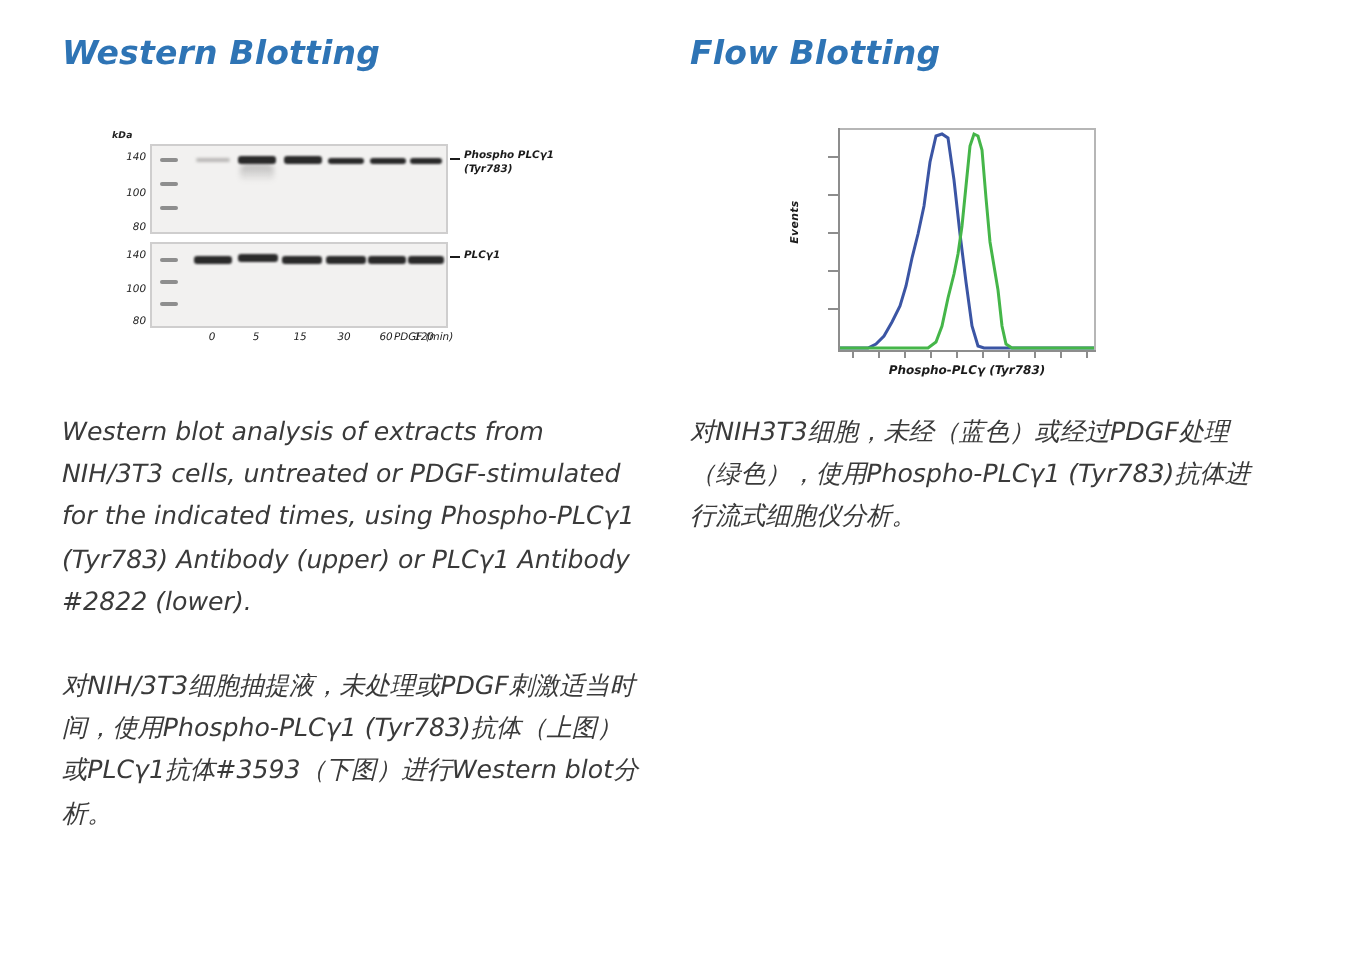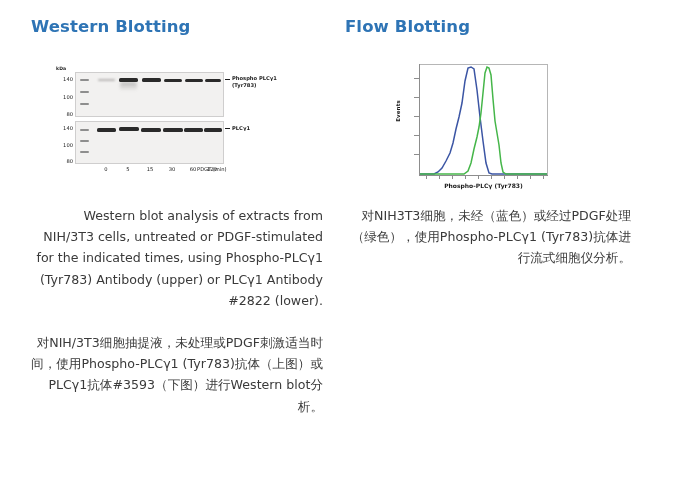--- a/index.html
+++ b/index.html
@@ -15,20 +15,21 @@
     color: #2b2b2b;
     overflow: hidden;
     position: relative;
   }
 
   .page {
     width: 678px;
     height: 483px;
     position: relative;
     box-sizing: border-box;
+    font-style: italic;
   }
 
   .columns {
     display: flex;
     flex-direction: row;
     width: 678px;
   }
 
   .col {
     width: 339px;
@@ -239,21 +240,20 @@
   .caption-area {
     padding-top: 8px;
   }
   .caption {
     font-family: "DejaVu Sans", "Liberation Sans", sans-serif;
     font-size: 12.6px;
     line-height: 21.2px;
     color: #3a3a3a;
     margin: 0 0 0 0;
     max-width: 292px;
-    text-align: right;
   }
   .caption + .caption { margin-top: 21px; }
   .col-right .caption { max-width: 286px; }
 </style>
 </head>
 <body>
 
 <div class="page">
   <div class="columns">
 

